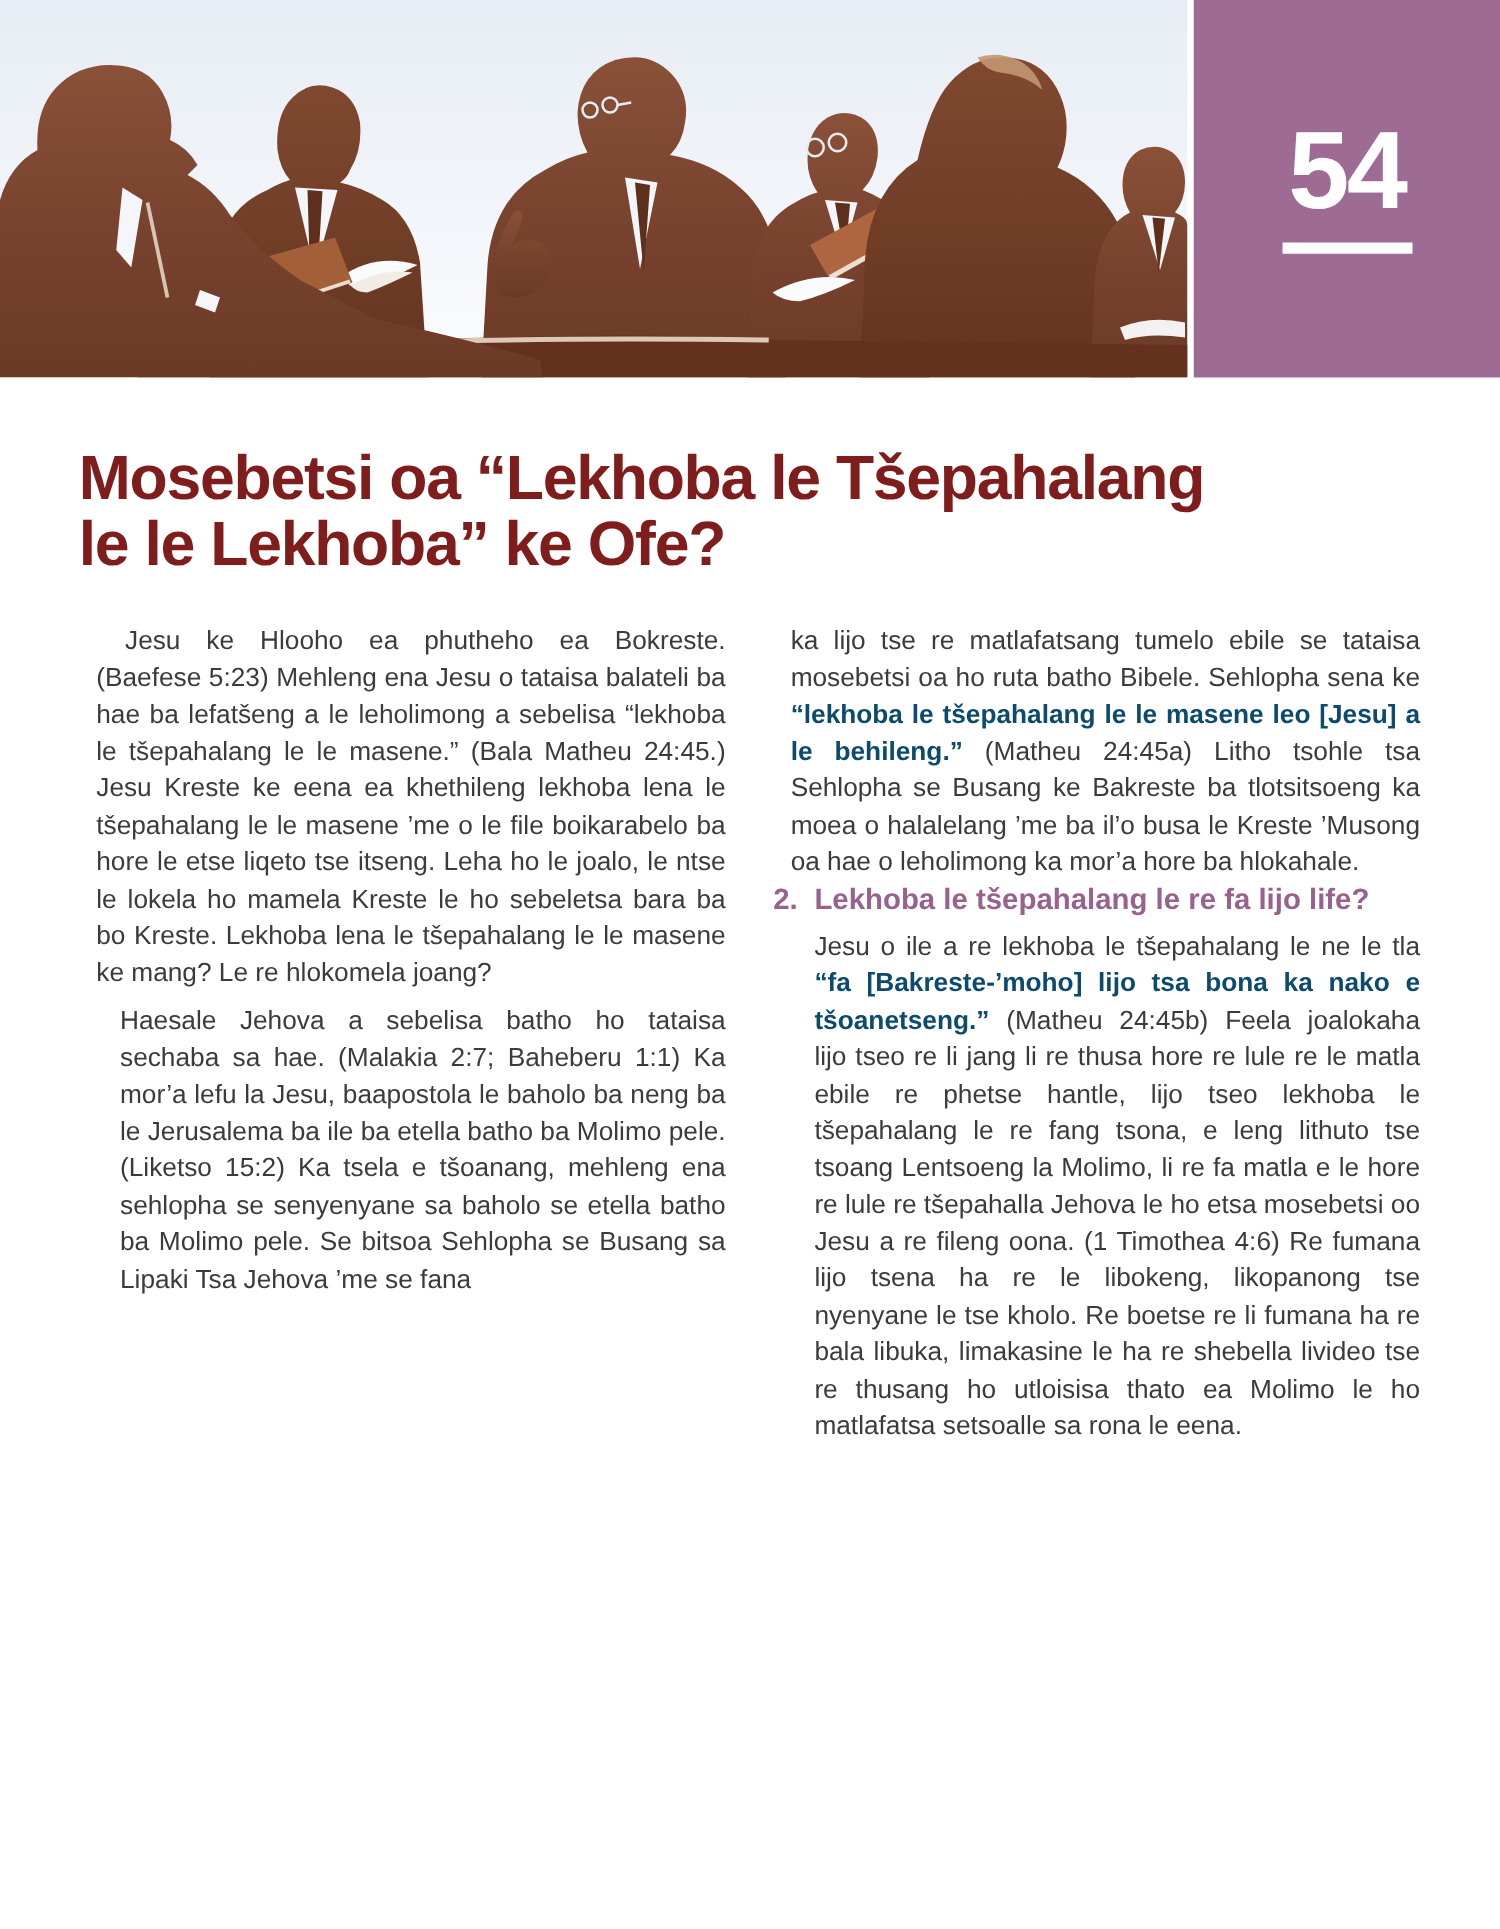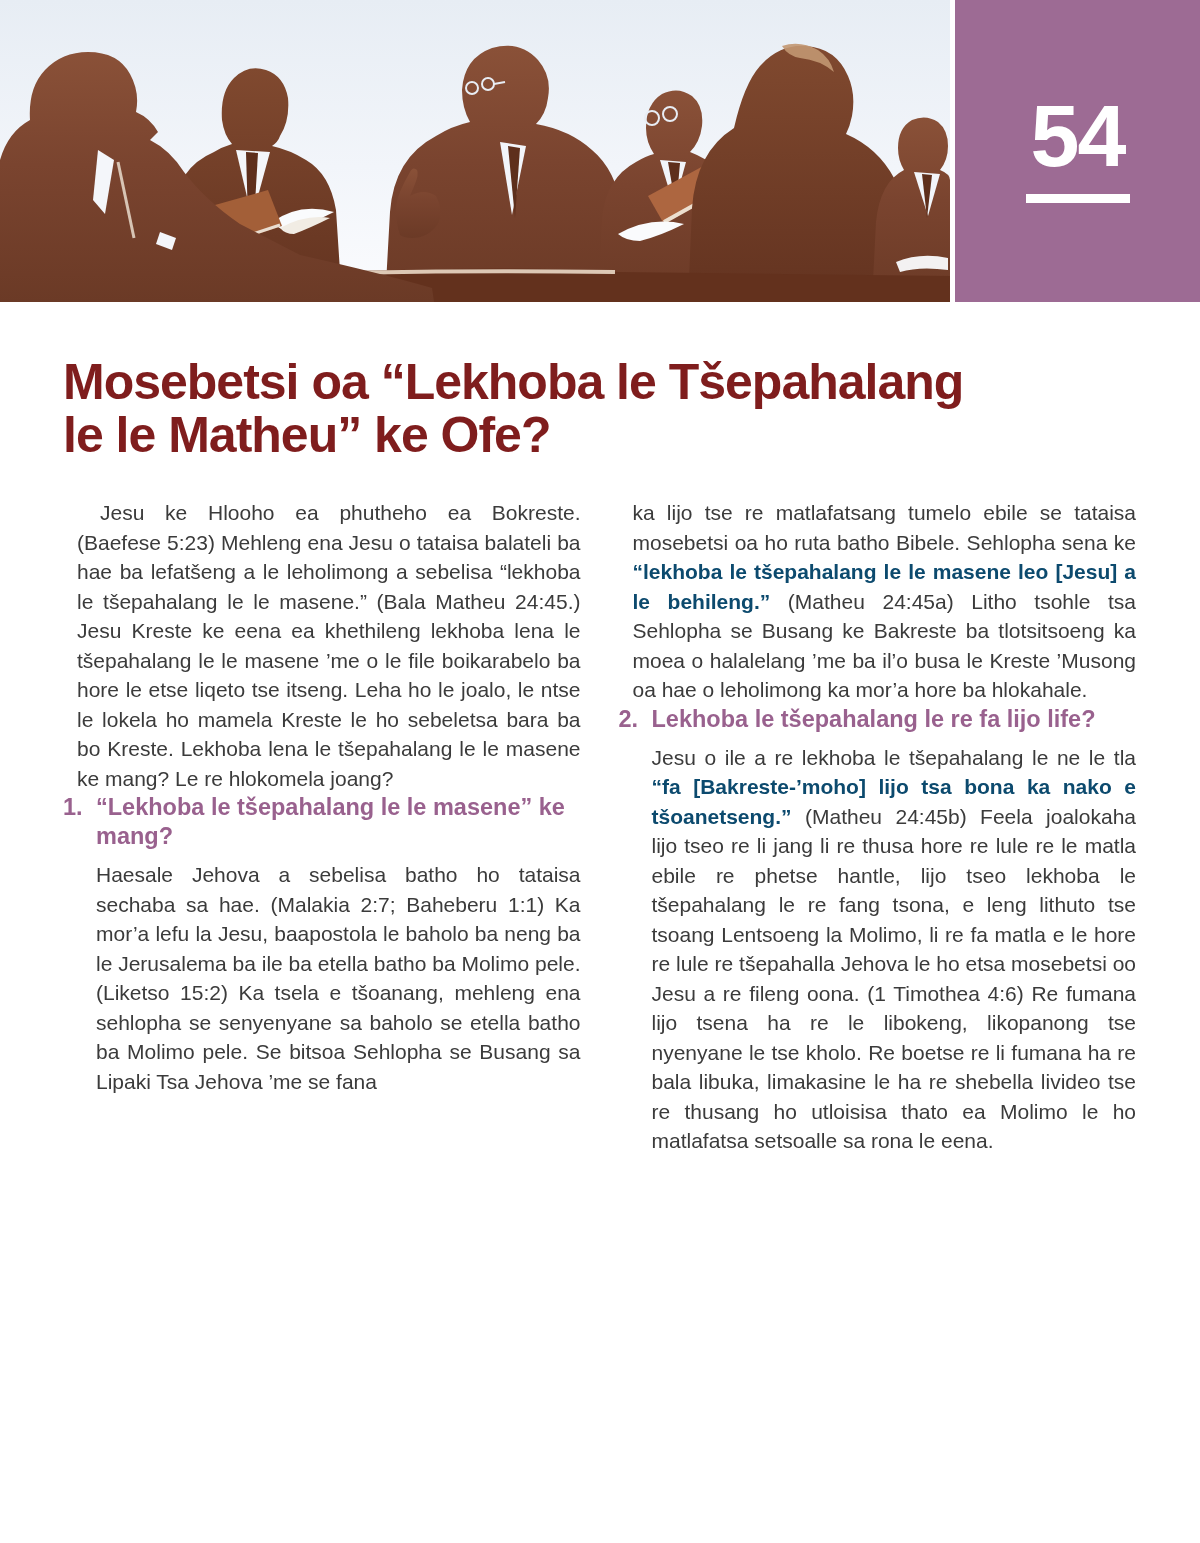--- a/index.html
+++ b/index.html
@@ -145,30 +145,29 @@
   </div>
 
   <div class="lesson-badge">
     <div class="lesson-number">54</div>
     <div class="badge-underline"></div>
   </div>
 </div>
 
 <h1 class="title">
   <span>Mosebetsi oa “Lekhoba le Tšepahalang</span>
-  <span>le le Matheu” ke Ofe?</span>
+  <span>le le Lekhoba” ke Ofe?</span>
 </h1>
 
 <div class="content">
 
   <div class="col">
     <p class="intro-p">Jesu ke Hlooho ea phutheho ea Bokreste. (Baefese 5:23) Mehleng ena Jesu o tataisa balateli ba hae ba lefatšeng a le leholimong a sebelisa “lekhoba le tšepahalang le le masene.” (Bala Matheu 24:45.) Jesu Kreste ke eena ea khethileng lekhoba lena le tšepahalang le le masene ’me o le file boikarabelo ba hore le etse liqeto tse itseng. Leha ho le joalo, le ntse le lokela ho mamela Kreste le ho sebeletsa bara ba bo Kreste. Lekhoba lena le tšepahalang le le masene ke mang? Le re hlokomela joang?</p>
 
     <div class="section">
-      <p class="section-heading"><span class="num">1.</span><span>“Lekhoba le tšepahalang le le masene” ke mang?</span></p>
       <p class="section-p">Haesale Jehova a sebelisa batho ho tataisa sechaba sa hae. (Malakia 2:7; Baheberu 1:1) Ka mor’a lefu la Jesu, baapostola le baholo ba neng ba le Jerusalema ba ile ba etella batho ba Molimo pele. (Liketso 15:2) Ka tsela e tšoanang, mehleng ena sehlopha se senyenyane sa baholo se etella batho ba Molimo pele. Se bitsoa Sehlopha se Busang sa Lipaki Tsa Jehova ’me se fana</p>
     </div>
   </div>
 
   <div class="col">
     <p class="intro-p" style="text-indent:0;"><span>ka lijo tse re matlafatsang tumelo ebile se tataisa mosebetsi oa ho ruta batho Bibele. Sehlopha sena ke </span><span class="b">“lekhoba le tšepahalang le le masene leo [Jesu] a le behileng.”</span><span> (Matheu 24:45a) Litho tsohle tsa Sehlopha se Busang ke Bakreste ba tlotsitsoeng ka moea o halalelang ’me ba il’o busa le Kreste ’Musong oa hae o leholimong ka mor’a hore ba hlokahale.</span></p>
 
     <div class="section">
       <p class="section-heading"><span class="num">2.</span><span>Lekhoba le tšepahalang le re fa lijo life?</span></p>
       <p class="section-p"><span>Jesu o ile a re lekhoba le tšepahalang le ne le tla </span><span class="b">“fa [Bakreste-’moho] lijo tsa bona ka nako e tšoanetseng.”</span><span> (Matheu 24:45b) Feela joalokaha lijo tseo re li jang li re thusa hore re lule re le matla ebile re phetse hantle, lijo tseo lekhoba le tšepahalang le re fang tsona, e leng lithuto tse tsoang Lentsoeng la Molimo, li re fa matla e le hore re lule re tšepahalla Jehova le ho etsa mosebetsi oo Jesu a re fileng oona. (1 Timothea 4:6) Re fumana lijo tsena ha re le libokeng, likopanong tse nyenyane le tse kholo. Re boetse re li fumana ha re bala libuka, limakasine le ha re shebella livideo tse re thusang ho utloisisa thato ea Molimo le ho matlafatsa setsoalle sa rona le eena.</span></p>

